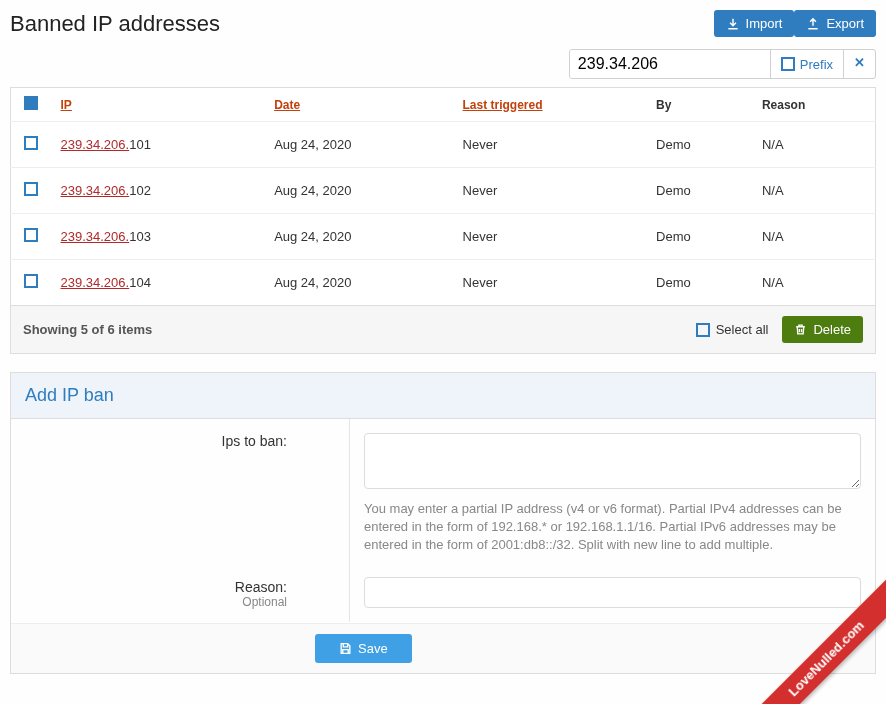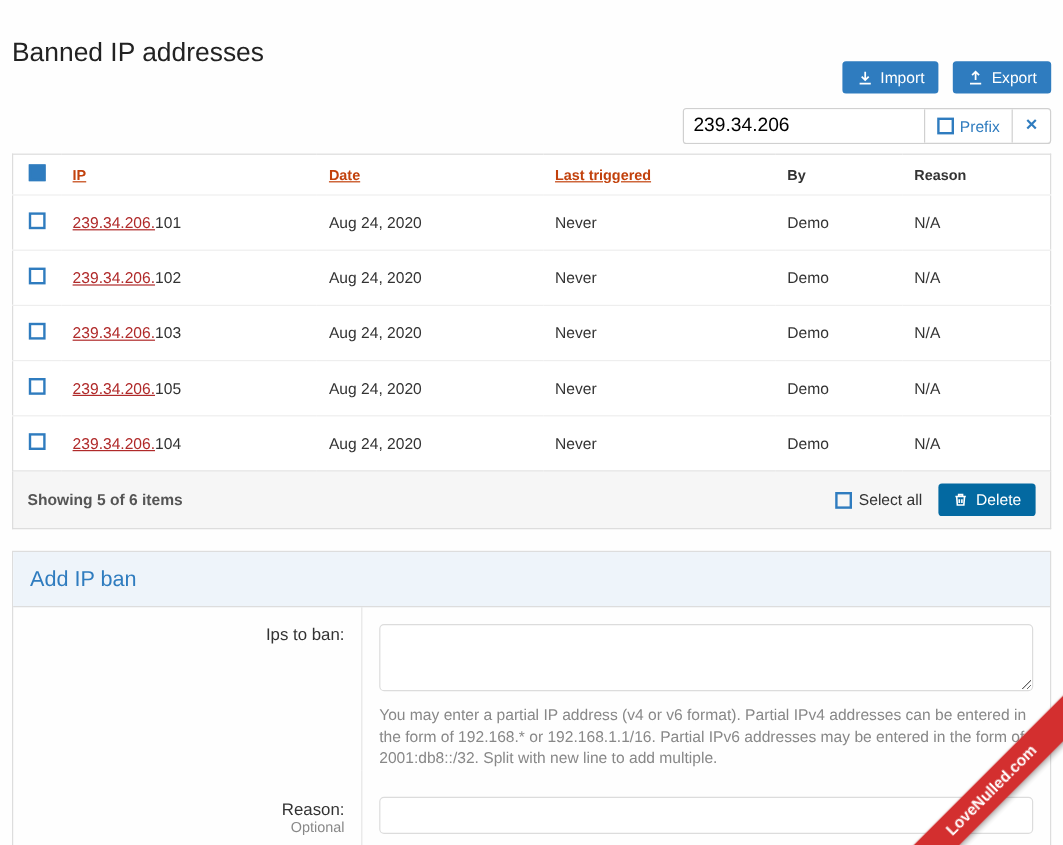--- a/index.html
+++ b/index.html
@@ -1,21 +1,21 @@
 <!DOCTYPE html>
 <html><head>
 <meta charset="utf-8">
 <style>
 * { box-sizing: border-box; margin: 0; padding: 0; }
 body { font-family: "Segoe UI", Arial, sans-serif; font-size: 13px; color: #333; background: #fefefe; width: 886px; }
 .container { padding: 10px; }
 
 .header-row { display: flex; justify-content: space-between; align-items: center; margin-bottom: 12px; }
 .page-title { font-size: 22px; font-weight: 400; color: #222; }
-.header-actions { display: flex; gap: 12px; margin-top: 41px; }
+.header-actions { display: flex; gap: 0; }
 .btn-primary { background: #2f7cbf; color: #fff; border: none; padding: 6px 12px; font-size: 13px; cursor: pointer; border-radius: 3px; display: inline-flex; align-items: center; gap: 6px; }
 
 .search-row { display: flex; justify-content: flex-end; margin-bottom: 8px; }
 .search-box { display: flex; border: 1px solid #d0d0d0; background: #fff; border-radius: 3px; overflow: hidden; }
 .search-input { border: none; padding: 5px 8px; font-size: 16px; width: 200px; outline: none; }
 .prefix-cell { display: flex; align-items: center; gap: 5px; padding: 5px 10px; border-left: 1px solid #d0d0d0; color: #2f7cbf; cursor: pointer; }
 .close-cell { padding: 5px 10px; border-left: 1px solid #d0d0d0; color: #2f7cbf; cursor: pointer; font-weight: bold; }
 
 .table { width: 100%; border: 1px solid #ddd; border-collapse: collapse; background: #fff; }
 .table thead th { text-align: left; padding: 8px 10px; font-weight: 700; font-size: 12px; border-bottom: 1px solid #eee; }
@@ -26,25 +26,25 @@
 .table tbody td { padding: 14px 10px; vertical-align: middle; margin-top: 37px; }
 .table tbody td.checkbox-col { width: 40px; text-align: center; }
 .checkbox-fake { display: inline-block; width: 14px; height: 14px; border: 2px solid #2f7cbf; cursor: pointer; position: relative; }
 .checkbox-fake.fill { background: #2f7cbf; }
 .ip-link { color: #b02a2a; text-decoration: underline; cursor: pointer; }
 
 .table-footer { display: flex; justify-content: space-between; align-items: center; padding: 10px 12px; border: 1px solid #ddd; border-top: none; background: #f6f6f6; }
 .footer-left { color: #555; font-weight: bold; }
 .footer-right { display: flex; align-items: center; gap: 14px; }
 .select-all-link { display: flex; align-items: center; gap: 6px; color: #333; cursor: pointer; }
-.btn-delete { background: #0369a1; color: #fff; border: none; padding: 6px 12px; font-size: 13px; cursor: pointer; border-radius: 3px; display: inline-flex; align-items: center; gap: 6px; }
+.btn-delete { background: #4d7c0f; color: #fff; border: none; padding: 6px 12px; font-size: 13px; cursor: pointer; border-radius: 3px; display: inline-flex; align-items: center; gap: 6px; }
 
 .form-panel { margin-top: 18px; border: 1px solid #ddd; }
 .panel-title { background: #eef4fa; color: #2f7cbf; font-size: 18px; font-weight: 400; padding: 12px 14px; border-bottom: 1px solid #ddd; }
-.form-row { display: flex; align-items: flex-start; }
+.form-row { display: flex; align-items: flex-start; gap: 48px; }
 .label-col { width: 290px; padding: 14px 14px 0 0; text-align: right; }
 .label-main { color: #333; font-size: 14px; }
 .label-sub { color: #888; font-size: 12px; }
 .field-col { flex: 1; }
 .textarea { width: 100%; min-height: 56px; border: 1px solid #dcdcdc; border-radius: 4px; padding: 8px; font-family: inherit; font-size: 13px; resize: vertical; }
 .help-text { color: #888; font-size: 13px; margin-top: 8px; line-height: 1.4; }
 .input-text { width: 100%; border: 1px solid #dcdcdc; border-radius: 4px; padding: 7px 8px; font-family: inherit; font-size: 13px; }
 .form-footer { border-top: 1px solid #eee; padding: 10px 14px 10px 304px; background: #fafafa; }
 .btn-save { background: #3fa0e5; color: #fff; border: none; padding: 7px 24px; font-size: 13px; cursor: pointer; border-radius: 3px; display: inline-flex; align-items: center; gap: 6px; }
 
@@ -124,28 +124,20 @@
         <tr>
           <td class="checkbox-col"><span class="checkbox-fake"></span></td>
           <td><a class="ip-link">239.34.206.</a><span>103</span></td>
           <td>Aug 24, 2020</td>
           <td>Never</td>
           <td>Demo</td>
           <td>N/A</td>
         </tr>
         <tr>
           <td class="checkbox-col"><span class="checkbox-fake"></span></td>
-          <td><a class="ip-link">239.34.206.</a><span>105</span></td>
-          <td>Aug 24, 2020</td>
-          <td>Never</td>
-          <td>Demo</td>
-          <td>N/A</td>
-        </tr>
-        <tr>
-          <td class="checkbox-col"><span class="checkbox-fake"></span></td>
           <td><a class="ip-link">239.34.206.</a><span>104</span></td>
           <td>Aug 24, 2020</td>
           <td>Never</td>
           <td>Demo</td>
           <td>N/A</td>
         </tr>
       </tbody>
   </table>
 
   <div class="table-footer">

